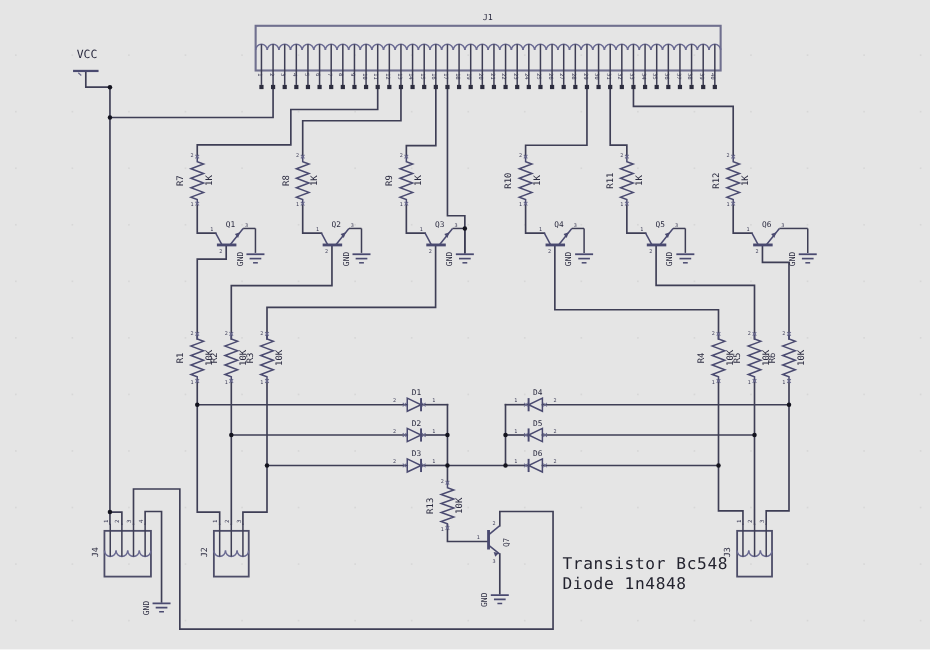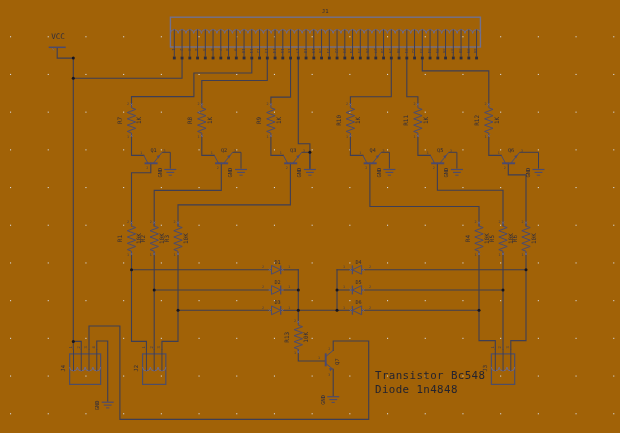--- a/index.html
+++ b/index.html
@@ -1,16 +1,16 @@
 <!DOCTYPE html>
 <html><head>
 <meta charset="utf-8">
 <style>
   html,body{margin:0;padding:0;background:#ffffff;}
-  #stage{position:relative;width:620px;height:433px;background:#a16207;overflow:hidden;
+  #stage{position:relative;width:620px;height:433px;background:#e5e5e5;overflow:hidden;
          font-family:"DejaVu Sans Mono","Liberation Mono",monospace;}
   svg{display:block;}
   text{font-family:"DejaVu Sans Mono","Liberation Mono",monospace;}
 </style>
 </head>
 <body>
 
 <div id="stage">
   <svg id="schematic" width="620" height="433" viewBox="0 0 620 433" xmlns="http://www.w3.org/2000/svg">
       <g>

